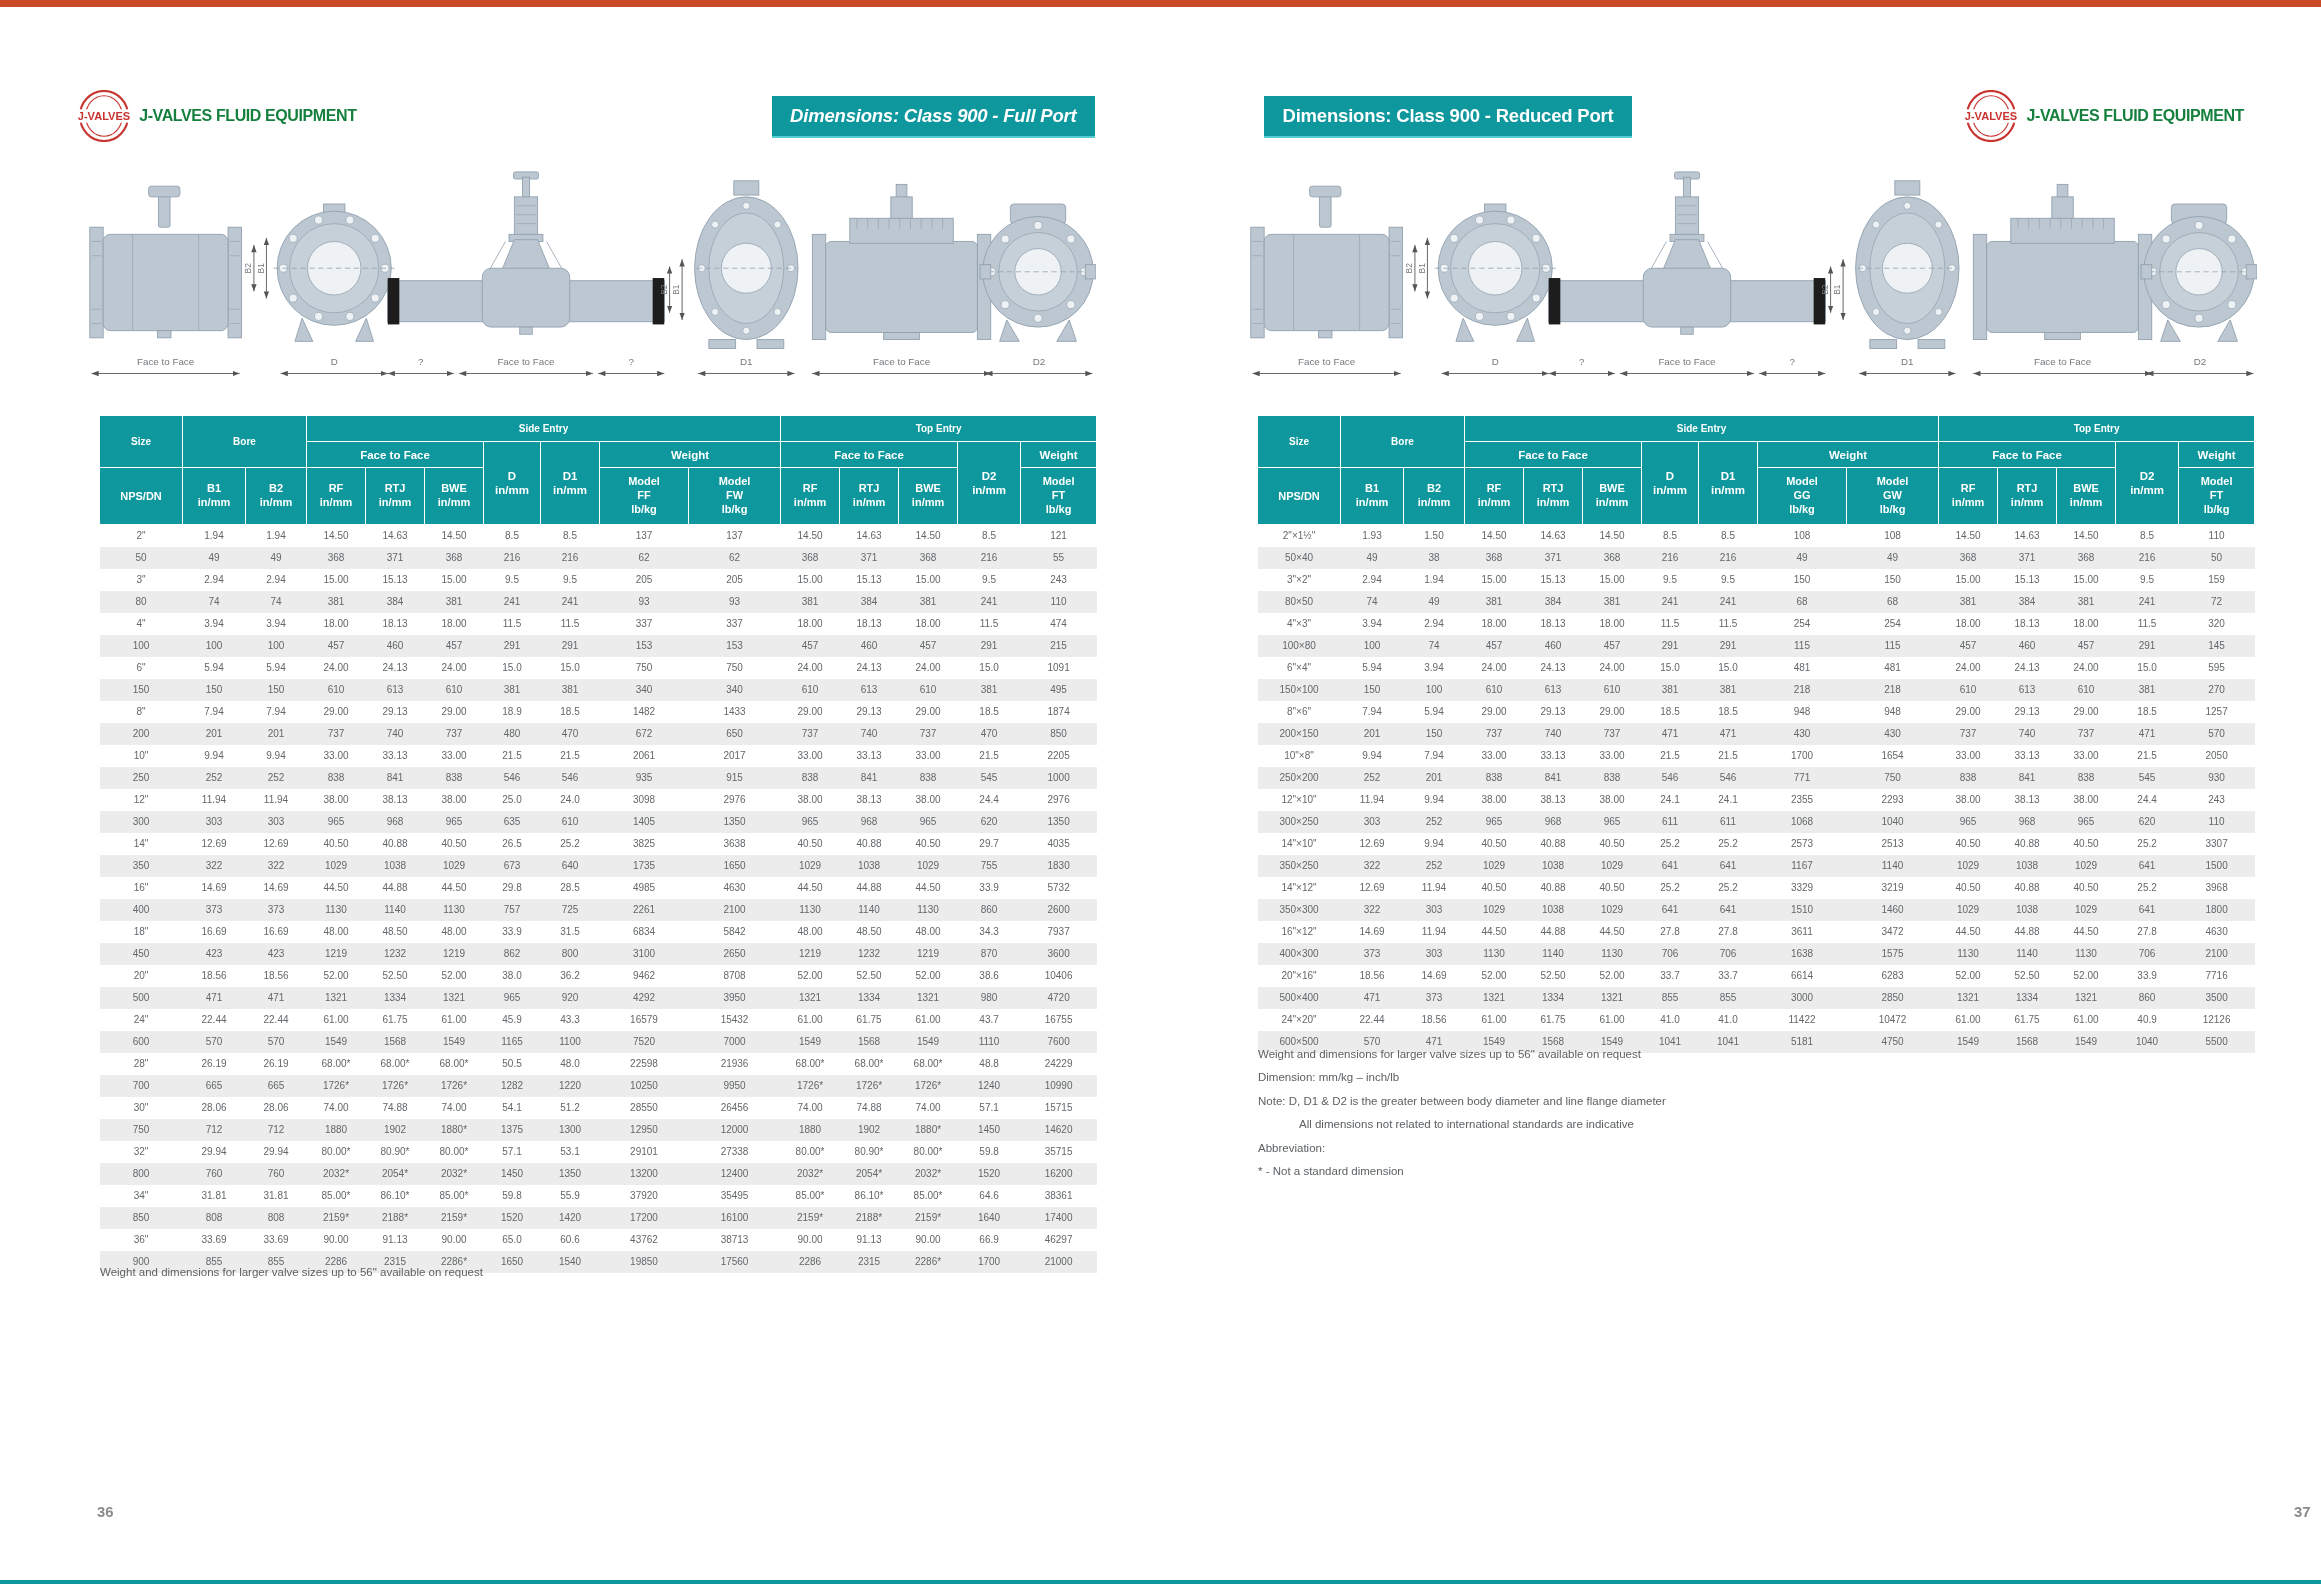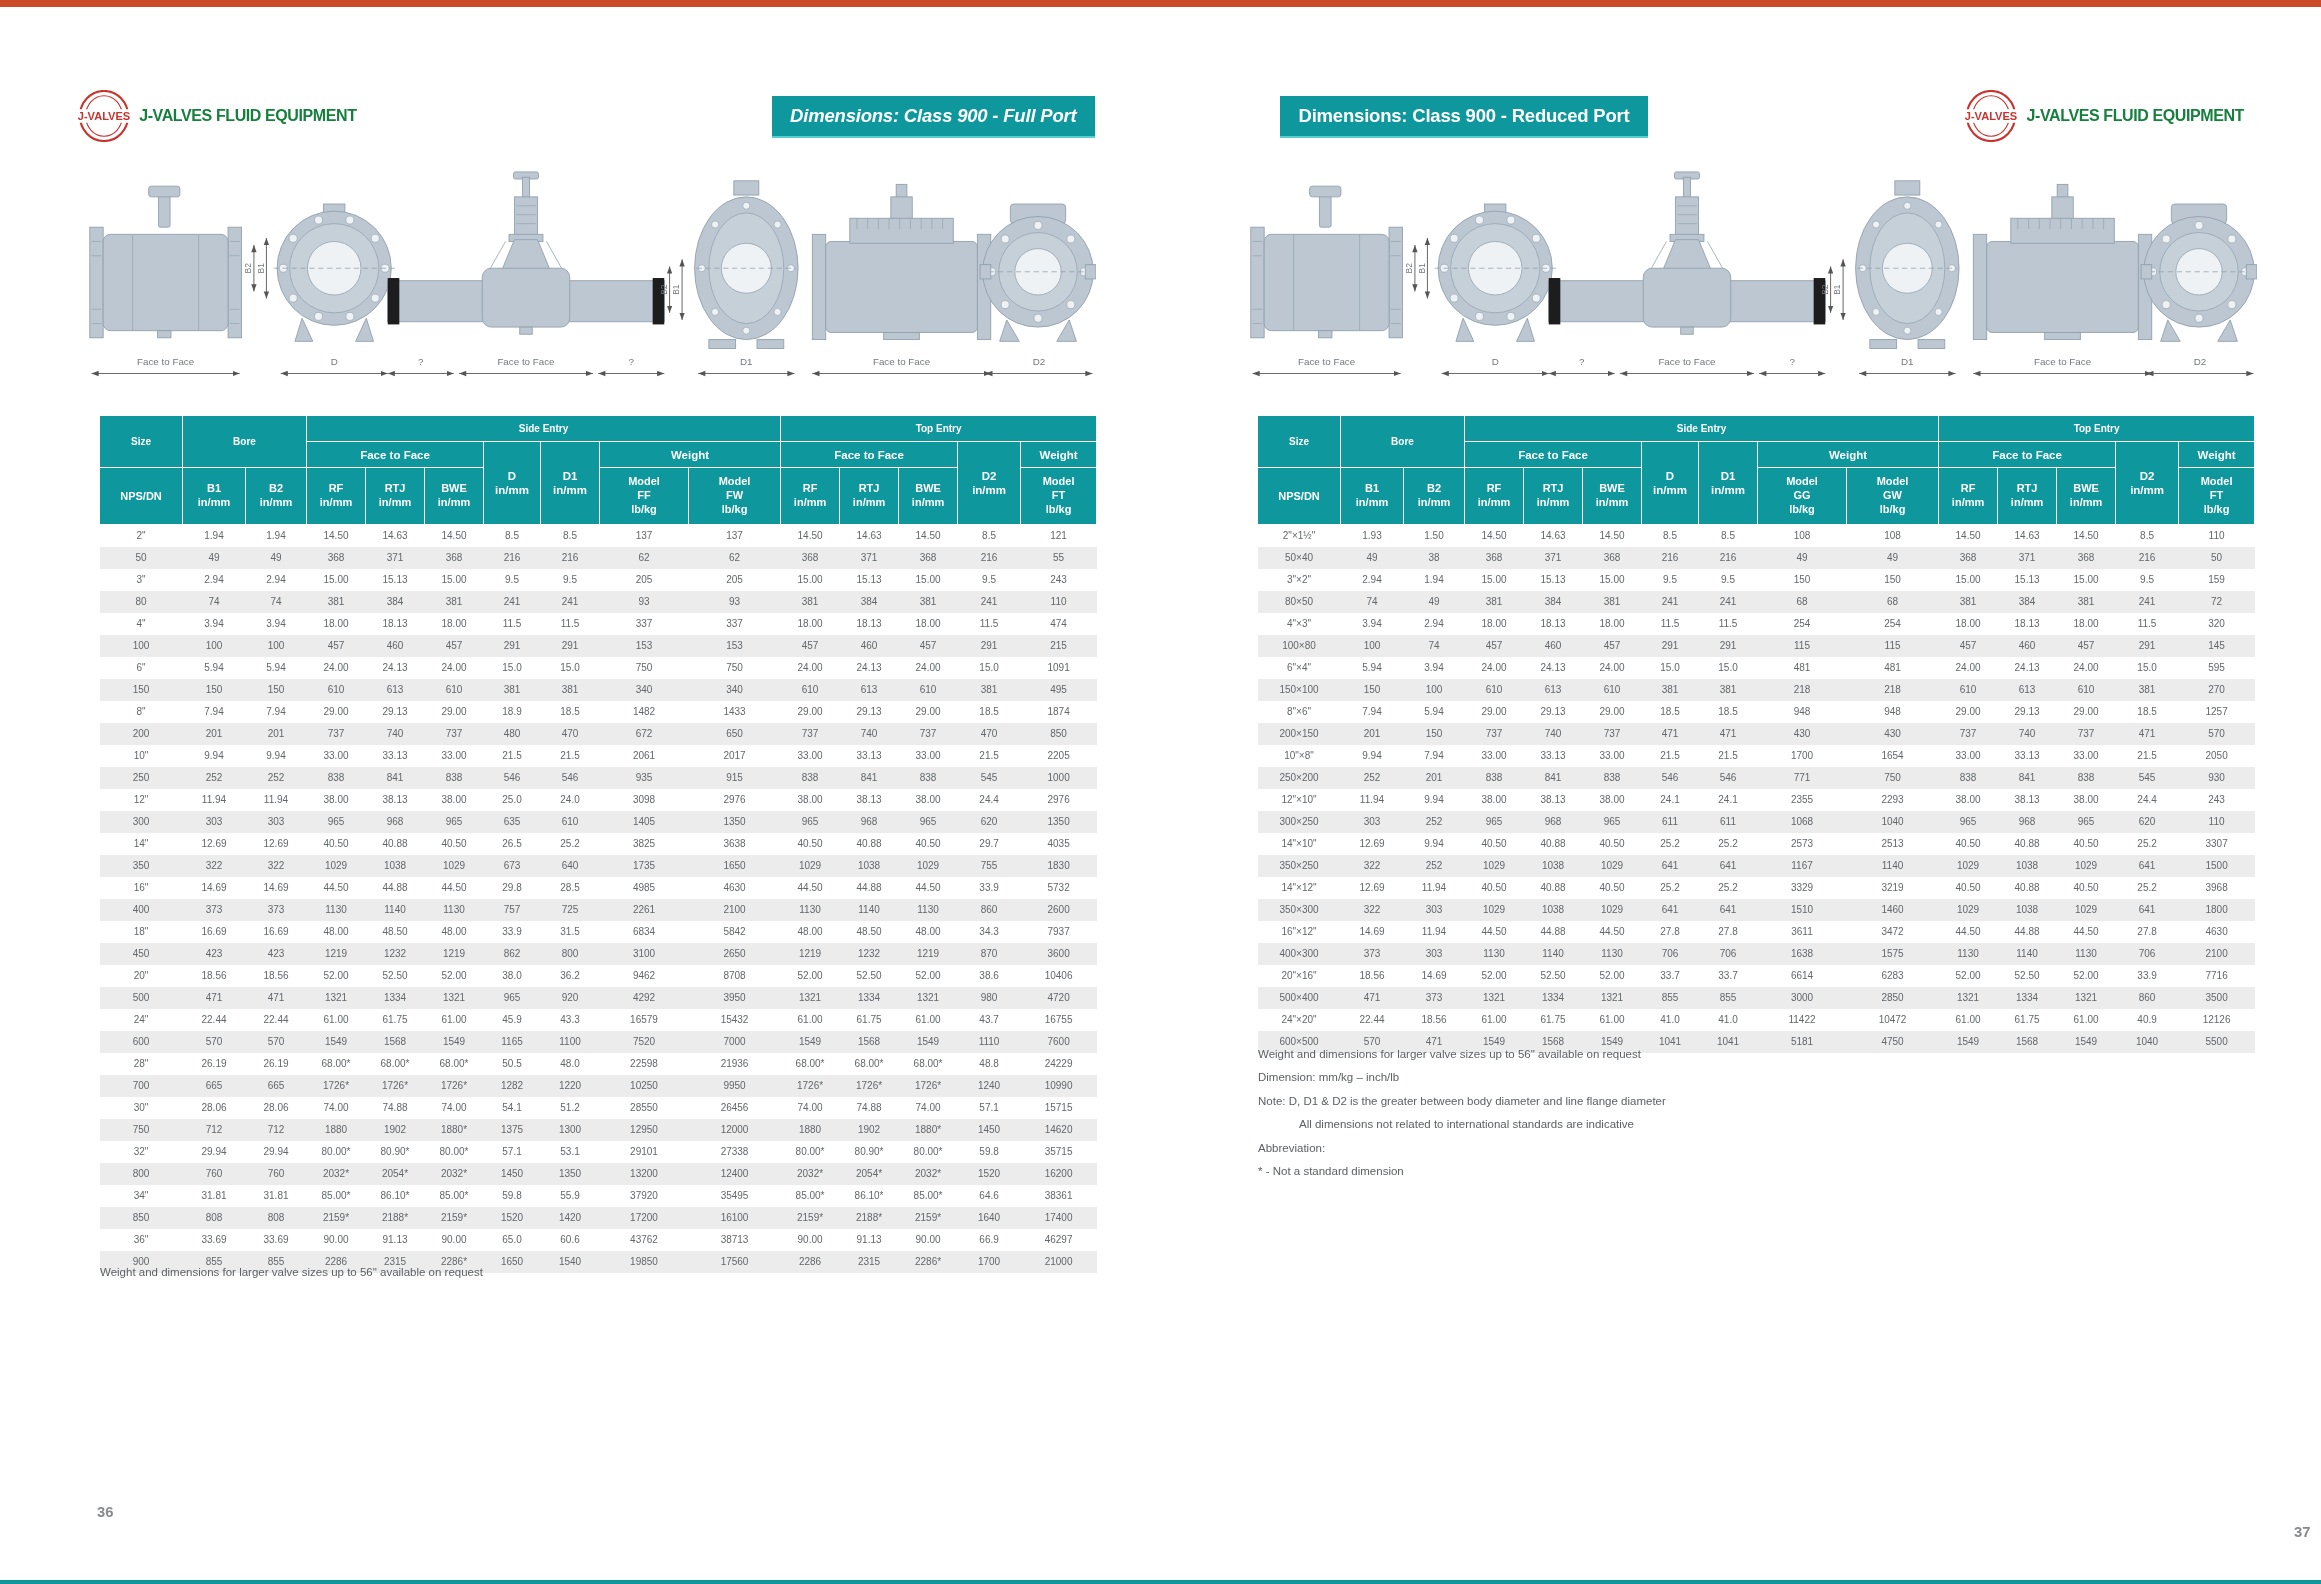--- a/index.html
+++ b/index.html
@@ -14,21 +14,21 @@
   .brand{position:absolute;top:90px;display:flex;align-items:center;gap:9.2px;}
   .brand-left{left:78px;}
   .brand-right{right:77px;}
   .brand svg{width:52px;height:52px;}
   .company{font-weight:bold;font-size:16px;color:#15803d;letter-spacing:-0.4px;white-space:nowrap;}
 
   .banner{position:absolute;top:96px;height:40px;line-height:39px;background:#0e979d;
           border-bottom:2.8px solid #56cfd3;color:#ffffff;font-weight:bold;font-size:18.5px;
           padding:0 18.5px;white-space:nowrap;letter-spacing:-0.2px;}
   .banner-right-side{right:65px;font-style:italic;}
-  .banner-left-side{left:119px;}
+  .banner-left-side{left:103px;}
 
   .diagrams{position:absolute;top:166px;left:88px;width:1008px;height:233px;}
 
   .vfill{fill:#bcc7d1;stroke:#91a1af;stroke-width:1;}
   .vfill2{fill:#c6d0d9;stroke:#9aa9b6;stroke-width:1;}
   .vbore{fill:#eef2f5;stroke:#9aa9b6;stroke-width:1;}
   .vline{stroke:#9dabb7;stroke-width:1;fill:none;}
   .vdash{stroke:#8b9aa7;stroke-width:0.8;fill:none;stroke-dasharray:6 4;}
   .weld{fill:#1d1d1d;stroke:none;}
   .dim{stroke:#555;stroke-width:1;fill:none;}
@@ -50,21 +50,21 @@
 
   .footnote{position:absolute;font-size:11.5px;color:#5d6164;}
   #page-left .footnote{top:1266px;left:100px;}
   #page-right .footnote{top:1048px;left:97px;}
 
   .notes{position:absolute;top:1026px;left:97px;font-size:11.5px;color:#5d6164;line-height:23.5px;margin-top:40px;}
   .note.indent{padding-left:41px;}
 
   .pagenum{position:absolute;top:1504px;font-weight:bold;font-size:14.8px;color:#87898c;}
   #page-left .pagenum{left:97px;}
-  #page-right .pagenum{left:1133px;margin-top:20px;}
+  #page-right .pagenum{left:1133px;}
 </style>
 </head>
 <body>
 
 <svg width="0" height="0" style="position:absolute">
   <defs>
     <marker id="ah-e" markerWidth="10" markerHeight="8" refX="8" refY="3" orient="auto">
         <path d="M0,0L8,3L0,6z" fill="#555"></path>
       </marker>
     <marker id="ah-s" markerWidth="10" markerHeight="8" refX="0" refY="3" orient="auto">

